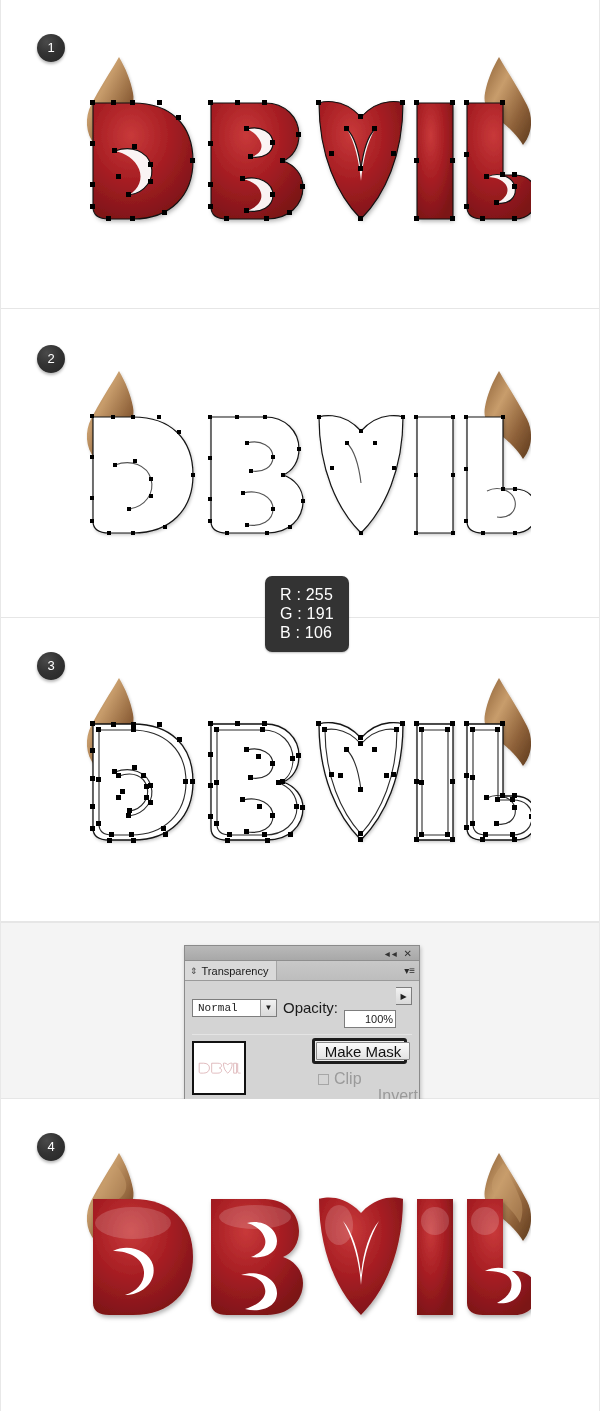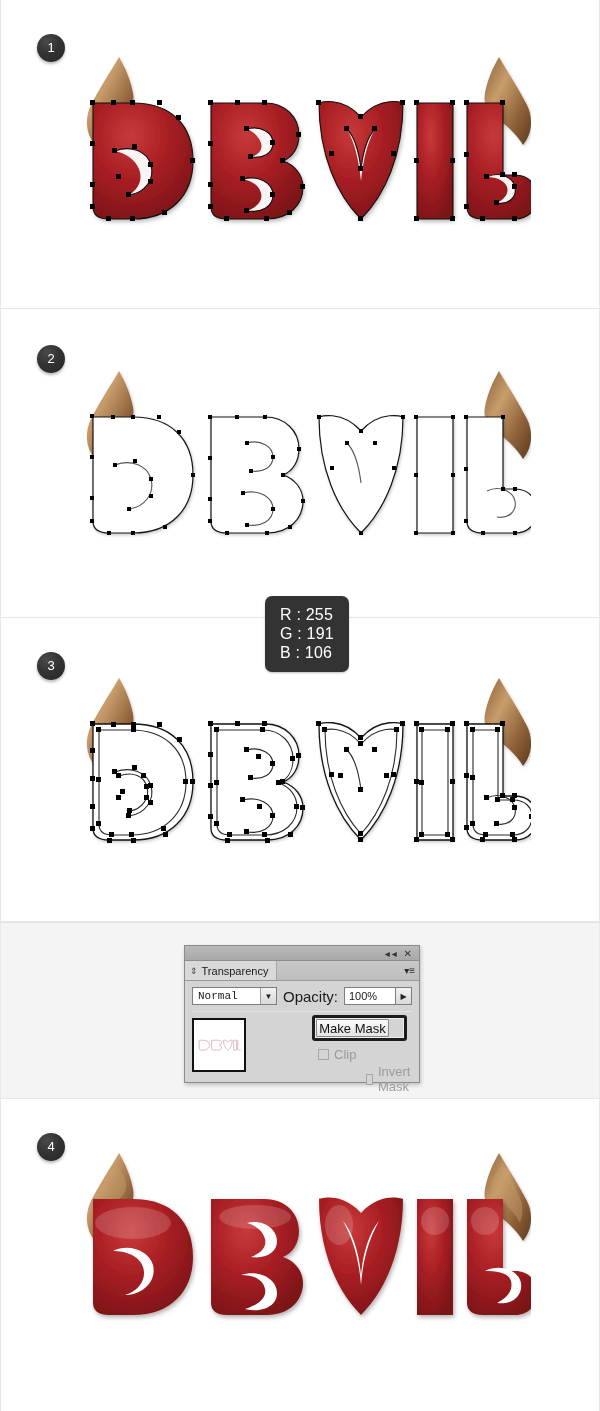--- a/index.html
+++ b/index.html
@@ -54,21 +54,20 @@
     position: absolute;
     background: #333333;
     border-radius: 7px;
     color: #ffffff;
     padding: 9px 15px 10px 15px;
     font-size: 16px;
     line-height: 19px;
     font-family: "Liberation Sans", sans-serif;
     letter-spacing: 0.2px;
     box-shadow: 0 1px 2px rgba(0,0,0,0.25);
-    margin-top: 20px;
   }
   .rgb-tip div { white-space: pre; }
 
   
   .tp {
     position: absolute;
     width: 236px;
     background: #d4d4d4;
     border: 1px solid #8b8b8b;
     box-shadow: 1px 2px 4px rgba(0,0,0,0.22);
@@ -127,21 +126,22 @@
     display: flex; align-items: center; justify-content: center;
     font-size: 8px; color: #222;
   }
   .op-label { font-size: 15px; }
   .op-field {
     width: 52px; height: 18px;
     background: #ffffff;
     border: 1px solid #7d7d7d;
     font-size: 11px;
     display: flex; align-items: center;
-    padding-left: 4px;
+    padding-left: 20px;
+    margin-top: 23px;
   }
   .op-step {
     width: 16px; height: 18px;
     border: 1px solid #7d7d7d; border-left: none;
     background: linear-gradient(#f2f2f2, #d9d9d9);
     display: flex; align-items: center; justify-content: center;
     font-size: 8px; color: #222;
   }
   .tp-sep { height: 1px; background: #b4b4b4; border-bottom: 1px solid #e4e4e4; margin: 6px 0 6px 0; }
   .tp-row2 { display: flex; gap: 0px; position: relative; height: 56px; }
@@ -161,32 +161,32 @@
     position: absolute;
     left: 66px; top: -3px;
     width: 95px; height: 26px;
     border: 3px solid #1c1c1c;
     border-radius: 3px;
     box-shadow: 0 0 0 1px rgba(255,255,255,0.55) inset;
   }
   .mm-button {
     position: absolute;
     left: 70px; top: 1px;
-    width: 73px; height: 18px;
+    width: 94px; height: 18px;
     background: linear-gradient(#fbfbfb, #e3e3e3);
     border: 1px solid #8a8a8a;
     border-radius: 1px;
     display: flex; align-items: center; justify-content: center;
-    font-size: 13px; color: #111;
+    font-size: 15px; color: #111;
   }
   .cb-row {
     position: absolute;
     left: 72px;
     display: flex; align-items: center; gap: 5px;
-    color: #9a9a9a; font-size: 13px;
+    color: #9a9a9a; font-size: 16px;
   }
   .cb-row.r1 { top: 29px; }
   .cb-row.r2 { top: 46px; margin-left: 48px; }
   .cbox {
     width: 11px; height: 11px;
     background: #d4d4d4;
     border: 1px solid #a6a6a6;
   }
 </style>
 </head>

